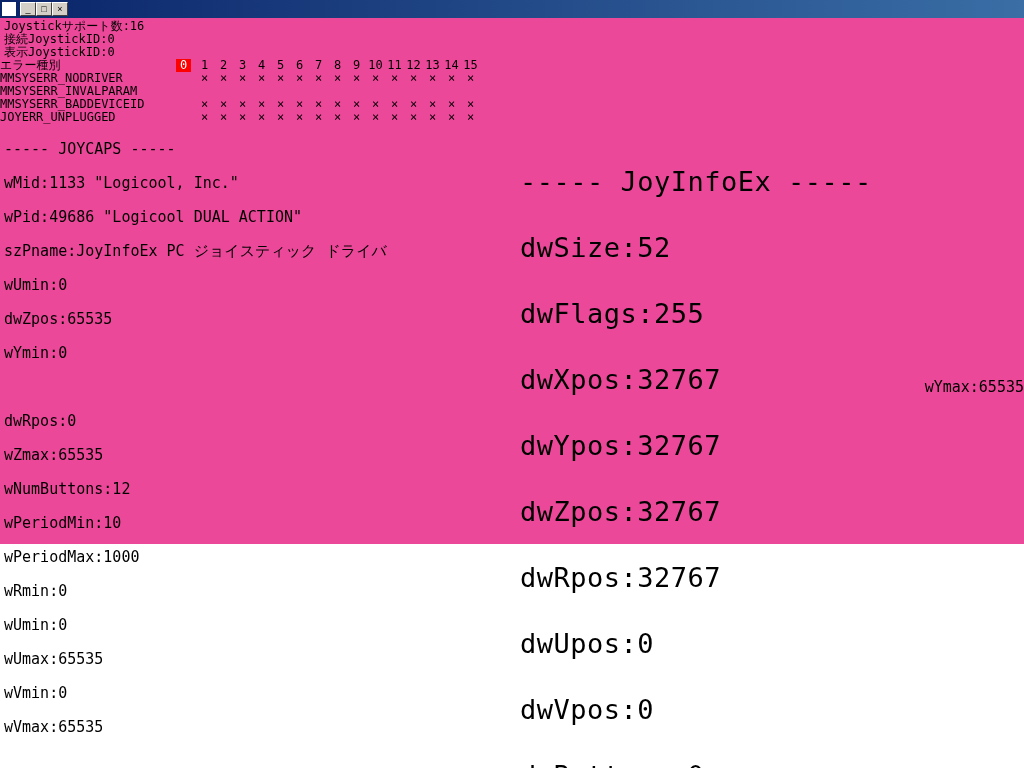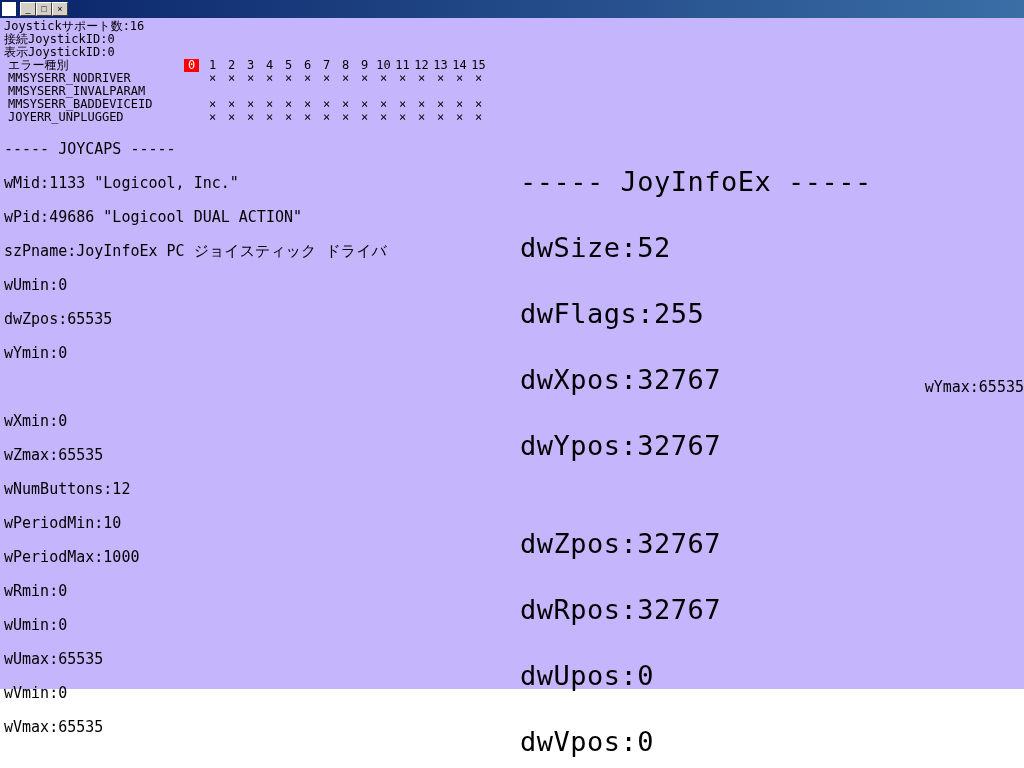--- a/index.html
+++ b/index.html
@@ -40,35 +40,35 @@
   border-bottom-color: #404040;
   font-size: 9px;
   display: flex;
   align-items: center;
   justify-content: center;
   color: #000;
   font-family: sans-serif;
   line-height: 1;
 }
 .client {
-  background: #c4b5fd;
+  background: #ec4899;
   position: relative;
-  height: 671px;
+  height: 526px;
 }
 .topinfo {
   font-size: 12px;
   line-height: 13px;
   padding: 2px 4px 0 4px;
   font-family: "MS Gothic", monospace;
 }
 .errortable {
   font-family: "MS Gothic", monospace;
   font-size: 12px;
   line-height: 13px;
-  padding-left: 8px;
+  padding-left: 0;
 }
 .err-label {
   display: inline-block;
   width: 176px;
   text-align: left;
 }
 .hl { background: #f00; color: #fff; padding: 0 2px; }
 .joycaps {
   font-family: "MS Gothic", monospace;
   font-size: 15px;
@@ -121,21 +121,21 @@
 
   <div class="joycaps">
 <span style="display: block;">----- JOYCAPS -----</span>
 <span style="display: block;">wMid:1133 "Logicool, Inc."</span>
 <span style="display: block;">wPid:49686 "Logicool DUAL ACTION"</span>
 <span style="display: block;">szPname:JoyInfoEx PC ジョイスティック ドライバ</span>
 <span style="display: block;">wUmin:0</span>
 <span style="display: block;">dwZpos:65535</span>
 <span style="display: block;">wYmin:0</span>
 <span style="display: block; text-align: right;">wYmax:65535</span>
-<span style="display: block;">wXmin:0</span>
+<span style="display: block;">dwRpos:0</span>
 <span style="display: block;">wZmax:65535</span>
 <span style="display: block;">wNumButtons:12</span>
 <span style="display: block;">wPeriodMin:10</span>
 <span style="display: block;">wPeriodMax:1000</span>
 <span style="display: block;">wRmin:0</span>
 <span style="display: block;">wUmin:0</span>
 <span style="display: block;">wUmax:65535</span>
 <span style="display: block;">wVmin:0</span>
 <span style="display: block;">wVmax:65535</span>
 
@@ -149,21 +149,21 @@
 
 
 </div>
 
   <div class="joyinfoex">
 <span style="display: block;">----- JoyInfoEx -----</span>
 <span style="display: block;">dwSize:52</span>
 <span style="display: block;">dwFlags:255</span>
 <span style="display: block;">dwXpos:32767</span>
 <span style="display: block;">dwYpos:32767</span>
-<span style="display: block; margin-top: 32px;">dwZpos:32767</span>
+<span style="display: block;">dwZpos:32767</span>
 <span style="display: block;">dwRpos:32767</span>
 <span style="display: block;">dwUpos:0</span>
 <span style="display: block;">dwVpos:0</span>
 <span style="display: block;">dwButtons:0</span>
 
 
 
 
 </div>
 

